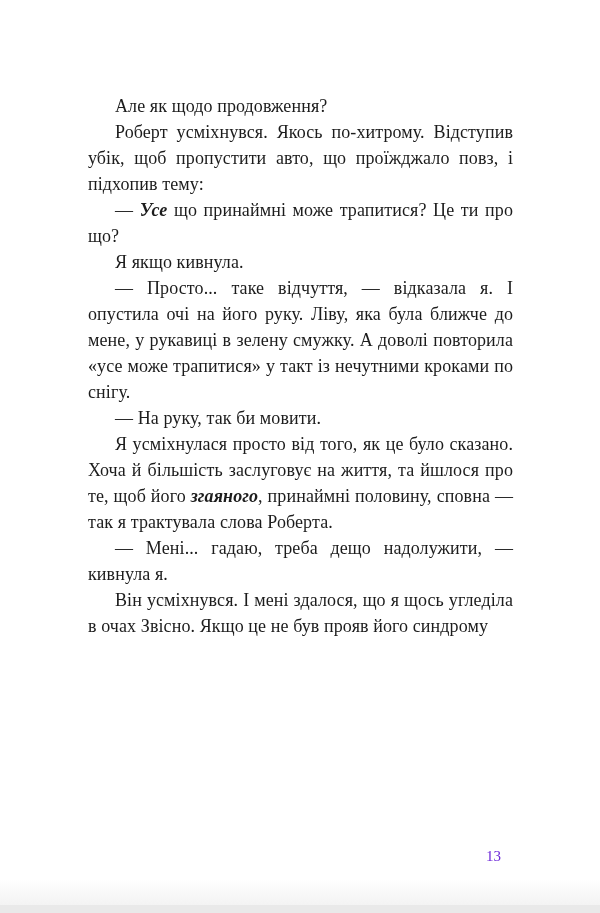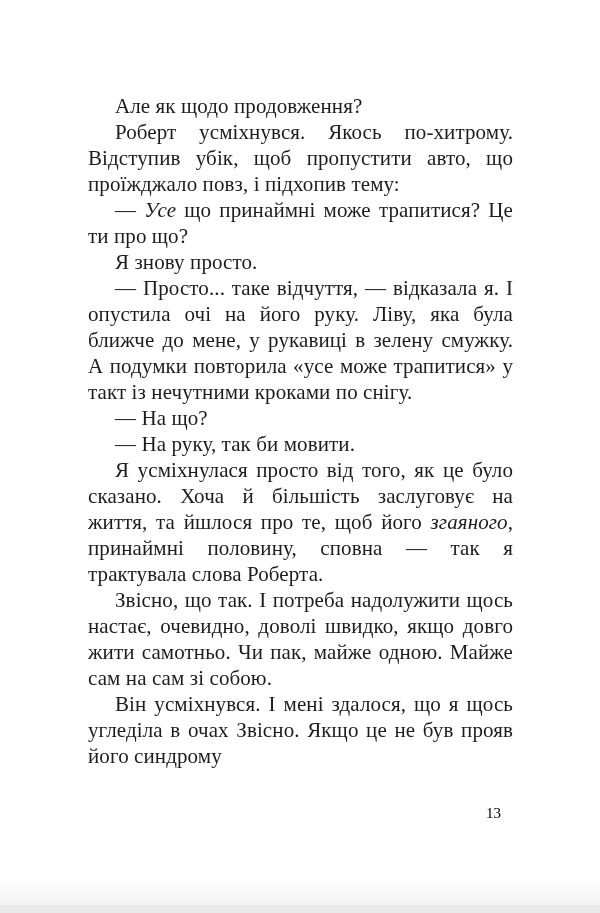--- a/index.html
+++ b/index.html
@@ -15,39 +15,40 @@
     background: #ffffff;
     overflow: hidden;
     font-family: "Liberation Serif", "DejaVu Serif", serif;
     color: #1c1c1c;
   }
   .text-block {
     position: absolute;
     top: 93px;
     left: 88px;
     width: 425px;
-    font-size: 21px;
+    font-size: 18px;
     line-height: 26px;
     text-align: justify;
     letter-spacing: 0.1px;
   }
   .text-block p {
     margin: 0;
     padding: 0;
     text-indent: 27px;
   }
   .text-block em {
     font-style: italic;
+    font-weight: bold;
   }
   .page-number {
     position: absolute;
-    top: 805px;
+    top: 848px;
     right: 99px;
     font-size: 15px;
-    color: #000000;
+    color: #6d28d9;
   }
   .footer-shade {
     position: absolute;
     left: 0;
     right: 0;
     bottom: 8px;
     height: 26px;
     background: linear-gradient(to bottom, rgba(255,255,255,0), #f3f3f3);
     pointer-events: none;
   }
@@ -61,24 +62,23 @@
   }
 </style>
 </head>
 <body>
 
 <div class="page">
   <div class="text-block">
       <p><span>Але як щодо продовження?</span></p>
       <p><span>Роберт усміхнувся. Якось по-хитрому. Відступив убік, щоб пропустити авто, що проїжджало повз, і підхопив тему:</span></p>
       <p><span>— </span><em>Усе</em><span> що принаймні може трапитися? Це ти про що?</span></p>
-      <p><span>Я знову просто.</span></p>
-      <p><span>— Просто... таке відчуття, — відказала я. І опустила очі на його руку. Ліву, яка була ближче до мене, у рукавиці в зелену смужку. А подумки повторила «усе може трапитися» у такт із нечутними кроками по снігу.</span></p>
-      <p><span>— На що?</span></p>
+      <p><span>Я якщо кивнула.</span></p>
+      <p><span>— Просто... таке відчуття, — відказала я. І опустила очі на його руку. Ліву, яка була ближче до мене, у рукавиці в зелену смужку. А доволі повторила «усе може трапитися» у такт із нечутними кроками по снігу.</span></p>
       <p><span>— На руку, так би мовити.</span></p>
       <p><span>Я усміхнулася просто від того, як це було сказано. Хоча й більшість заслуговує на життя, та йшлося про те, щоб його </span><em>згаяного</em><span>, принаймні половину, сповна — так я трактувала слова Роберта.</span></p>
-      <p><span>Звісно, що так. І потреба надолужити щось настає, очевидно, доволі швидко, якщо довго жити самотньо. Чи пак, майже одною. Майже сам на сам зі собою.</span></p>
+      <p><span>— Мені... гадаю, треба дещо надолужити, — кивнула я.</span></p>
       <p><span>Він усміхнувся. І мені здалося, що я щось угледіла в очах Звісно. Якщо це не був прояв його синдрому</span></p>
     </div>
   <div class="page-number">13</div>
   <div class="footer-shade"></div>
   <div class="bottom-bar"></div>
 </div>
 
 </body></html>

